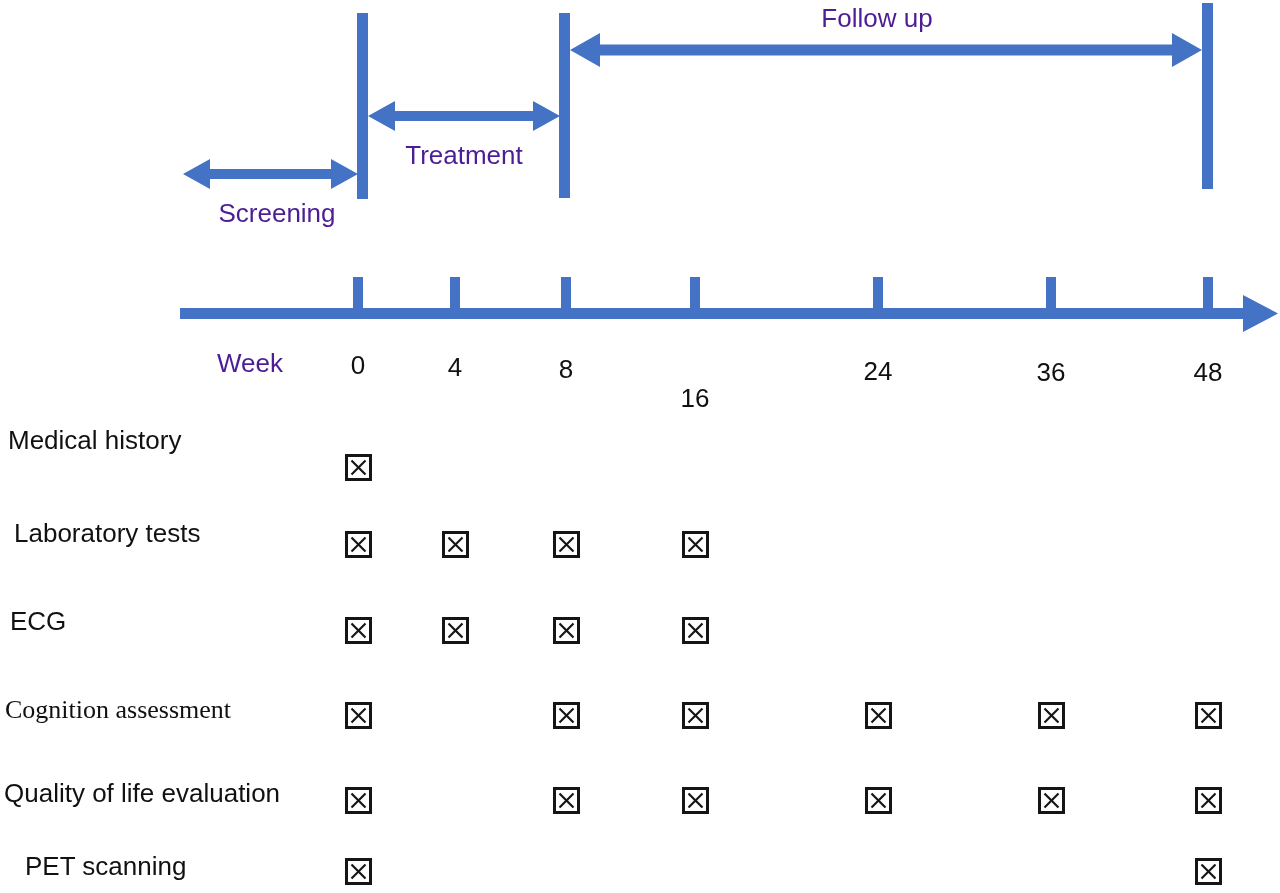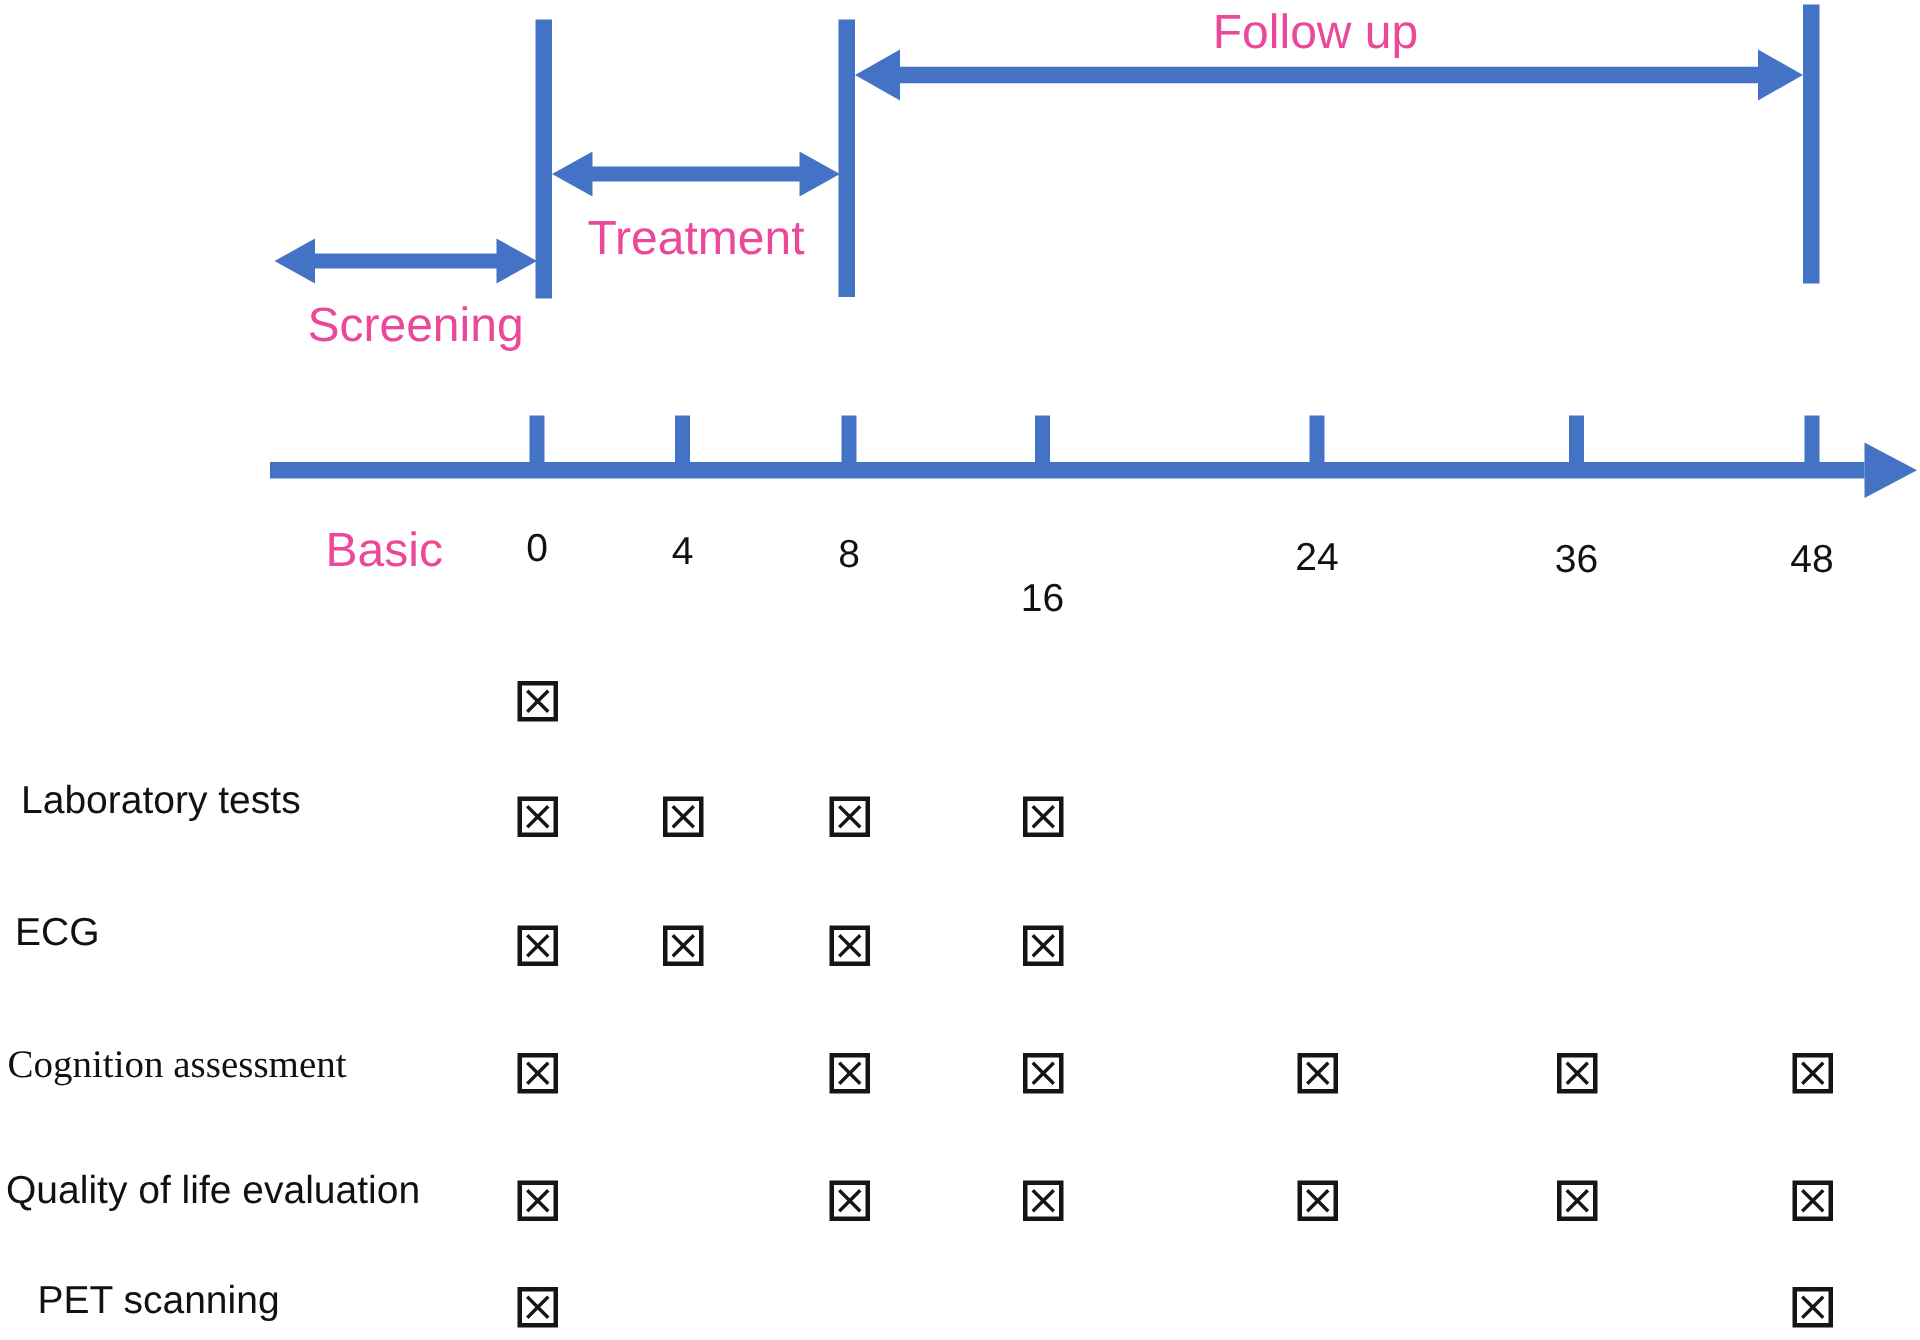--- a/index.html
+++ b/index.html
@@ -1,21 +1,21 @@
 <!DOCTYPE html>
 <html><head>
 <meta charset="utf-8">
 <style>
   html,body{margin:0;padding:0;background:#fff;}
   .canvas{
     position:relative;width:1280px;height:893px;background:#ffffff;
     font-family:"Liberation Sans",sans-serif;color:#111;overflow:hidden;
   }
   .gfx{position:absolute;left:0;top:0;}
-  .lbl{position:absolute;font-size:32px;white-space:nowrap;color:#ec4899;}
+  .lbl{position:absolute;font-size:26px;white-space:nowrap;color:#4c1d95;}
   #screening-label{left:277px;top:198px;transform:translateX(-50%);}
   #treatment-label{left:464px;top:140px;transform:translateX(-50%);}
   #followup-label{left:877px;top:3px;transform:translateX(-50%);}
   #week-word{left:217px;top:348px;}
   .week-num{position:absolute;font-size:26px;transform:translateX(-50%);color:#111;}
   .row-label{position:absolute;font-size:26px;line-height:30px;white-space:nowrap;color:#111;}
   .checkbox{
     position:absolute;width:21px;height:21px;border:3px solid #151515;
     background:#fff;box-sizing:content-box;
   }
@@ -46,33 +46,34 @@
         <rect x="873" y="277" width="10" height="34" fill="#4472C4"></rect>
         <rect x="1046" y="277" width="10" height="34" fill="#4472C4"></rect>
         <rect x="1203" y="277" width="10" height="34" fill="#4472C4"></rect>
       </g>
   </svg>
 
   <div class="lbl" id="screening-label">Screening</div>
   <div class="lbl" id="treatment-label">Treatment</div>
   <div class="lbl" id="followup-label">Follow up</div>
 
-  <div class="lbl" id="week-word">Basic</div>
+  <div class="lbl" id="week-word">Week</div>
   <div id="week-labels">
       <div class="week-num" style="left: 358px; top: 350px;">0</div>
       <div class="week-num" style="left: 455px; top: 352px;">4</div>
       <div class="week-num" style="left: 566px; top: 354px;">8</div>
       <div class="week-num" style="left: 695px; top: 355px; margin-top: 28px;">16</div>
       <div class="week-num" style="left: 878px; top: 356px;">24</div>
       <div class="week-num" style="left: 1051px; top: 357px;">36</div>
       <div class="week-num" style="left: 1208px; top: 357px;">48</div>
     </div>
 
   <div id="rows">
       <div class="row-label" style="left: 8px; top: 425px;">
+        <div>Medical history</div>
       </div>
       <span class="checkbox" style="left: 345px; top: 454px;">
         <svg viewBox="0 0 21 21" width="21" height="21">
           <line x1="3.5" y1="3.5" x2="17.5" y2="17.5" stroke="#151515" stroke-width="2.2"></line>
           <line x1="17.5" y1="3.5" x2="3.5" y2="17.5" stroke="#151515" stroke-width="2.2"></line>
         </svg>
       </span>
       <div class="row-label" style="left: 14px; top: 518px;">
         <div>Laboratory tests</div>
       </div>

